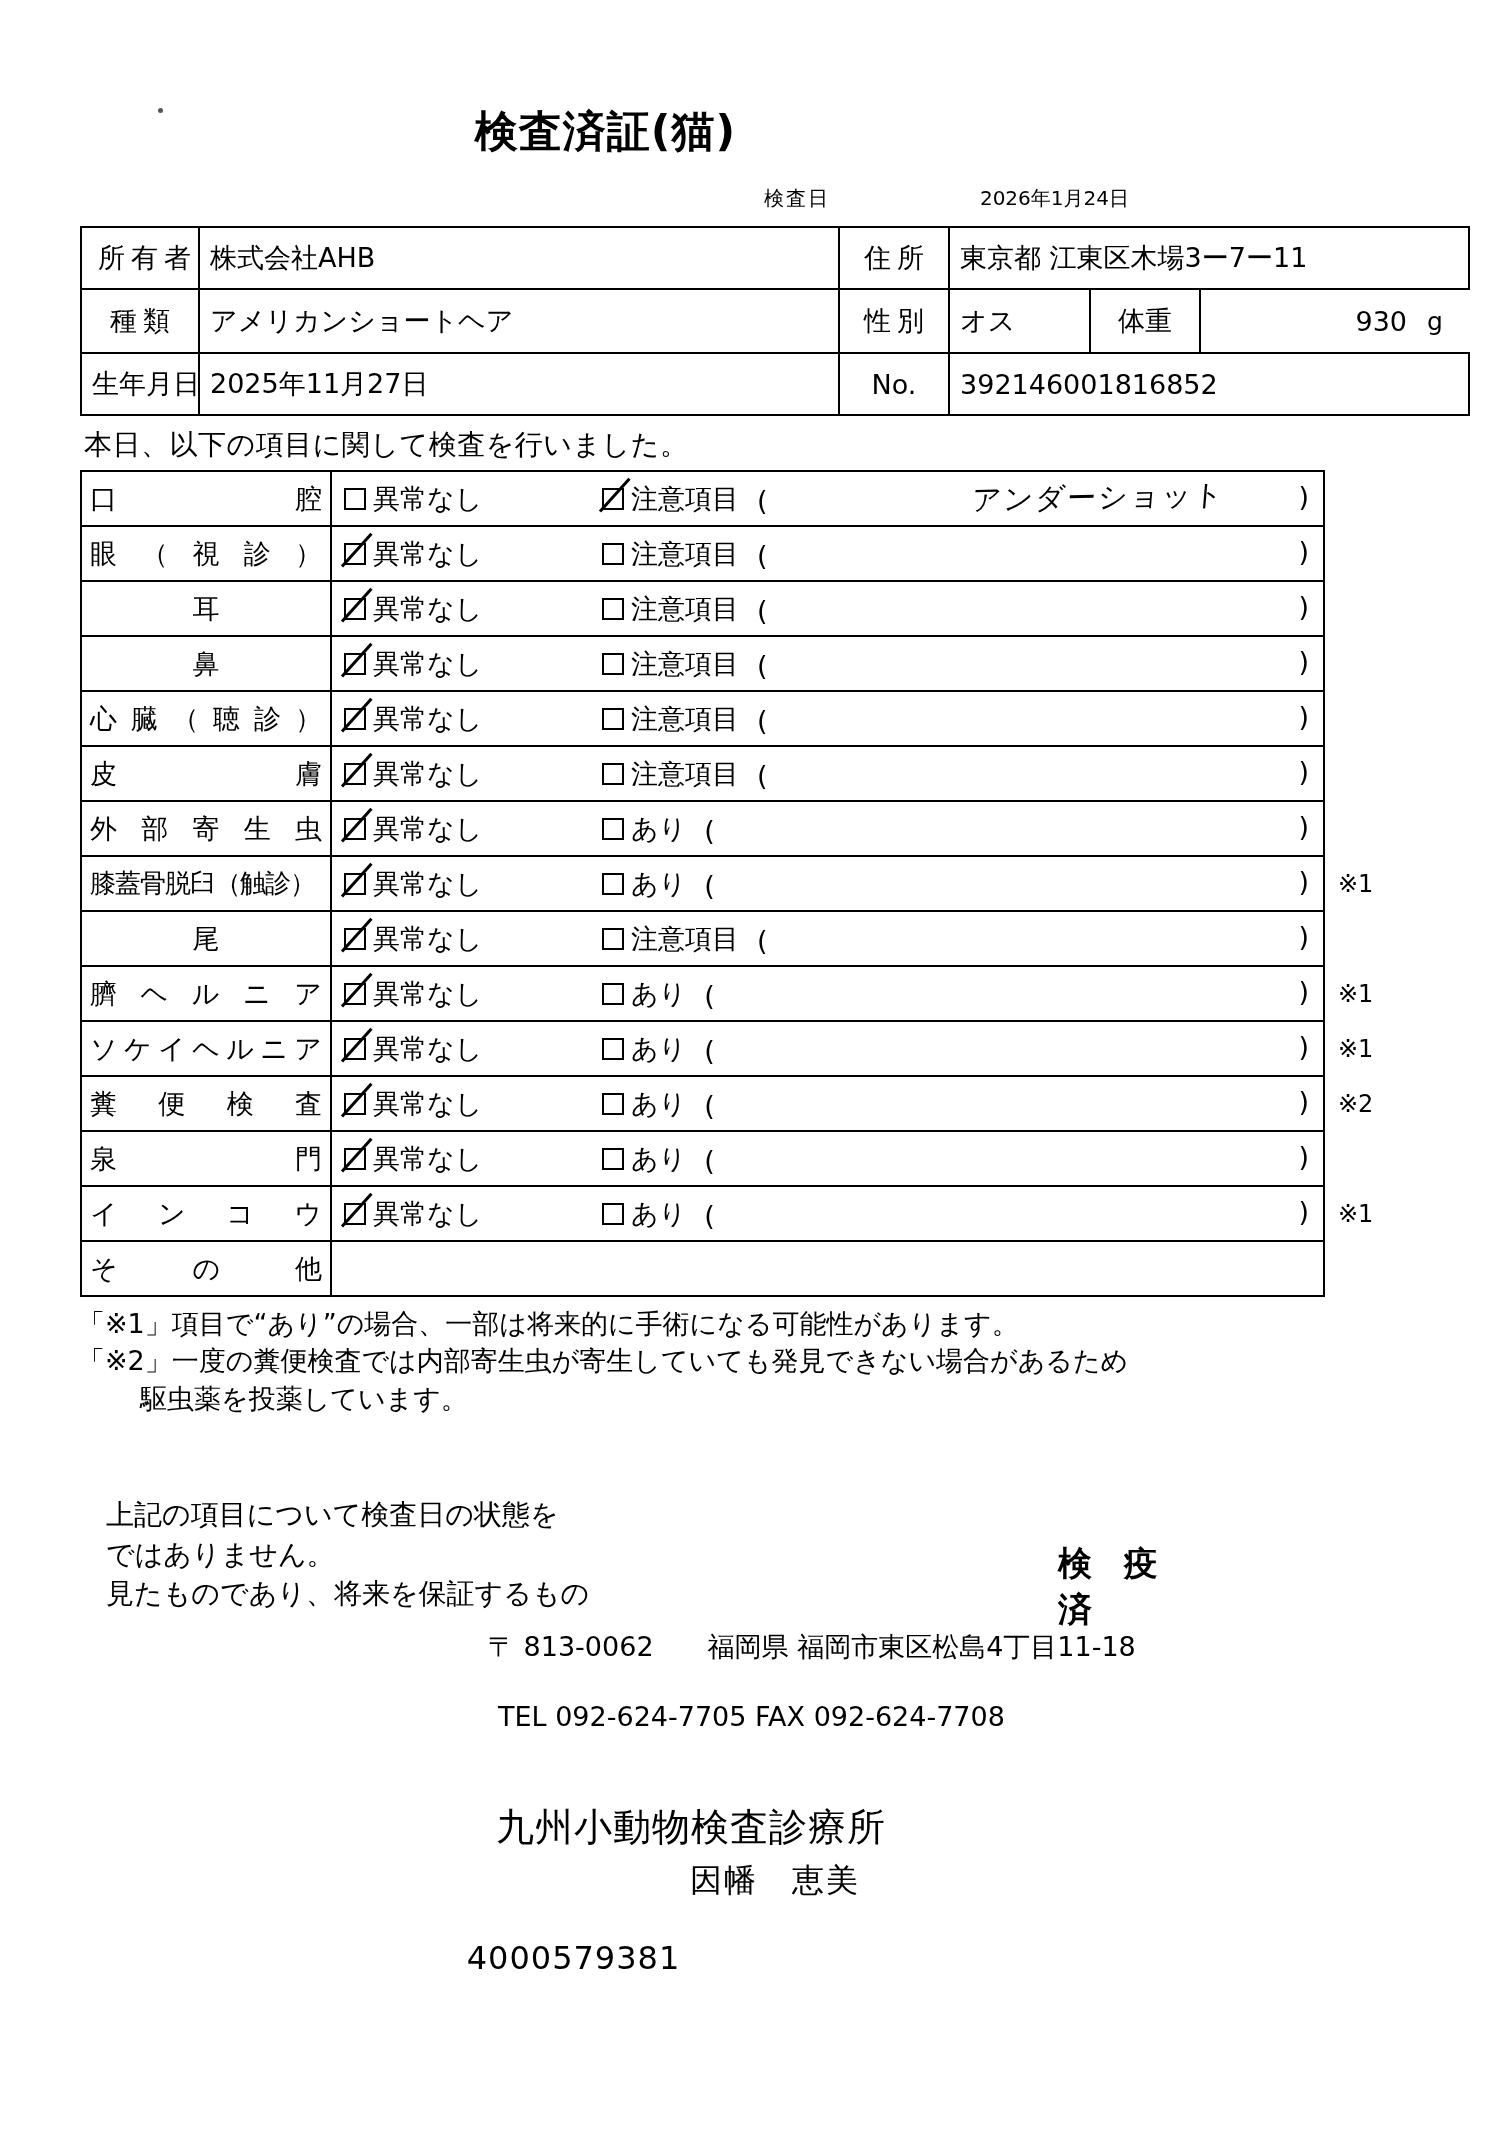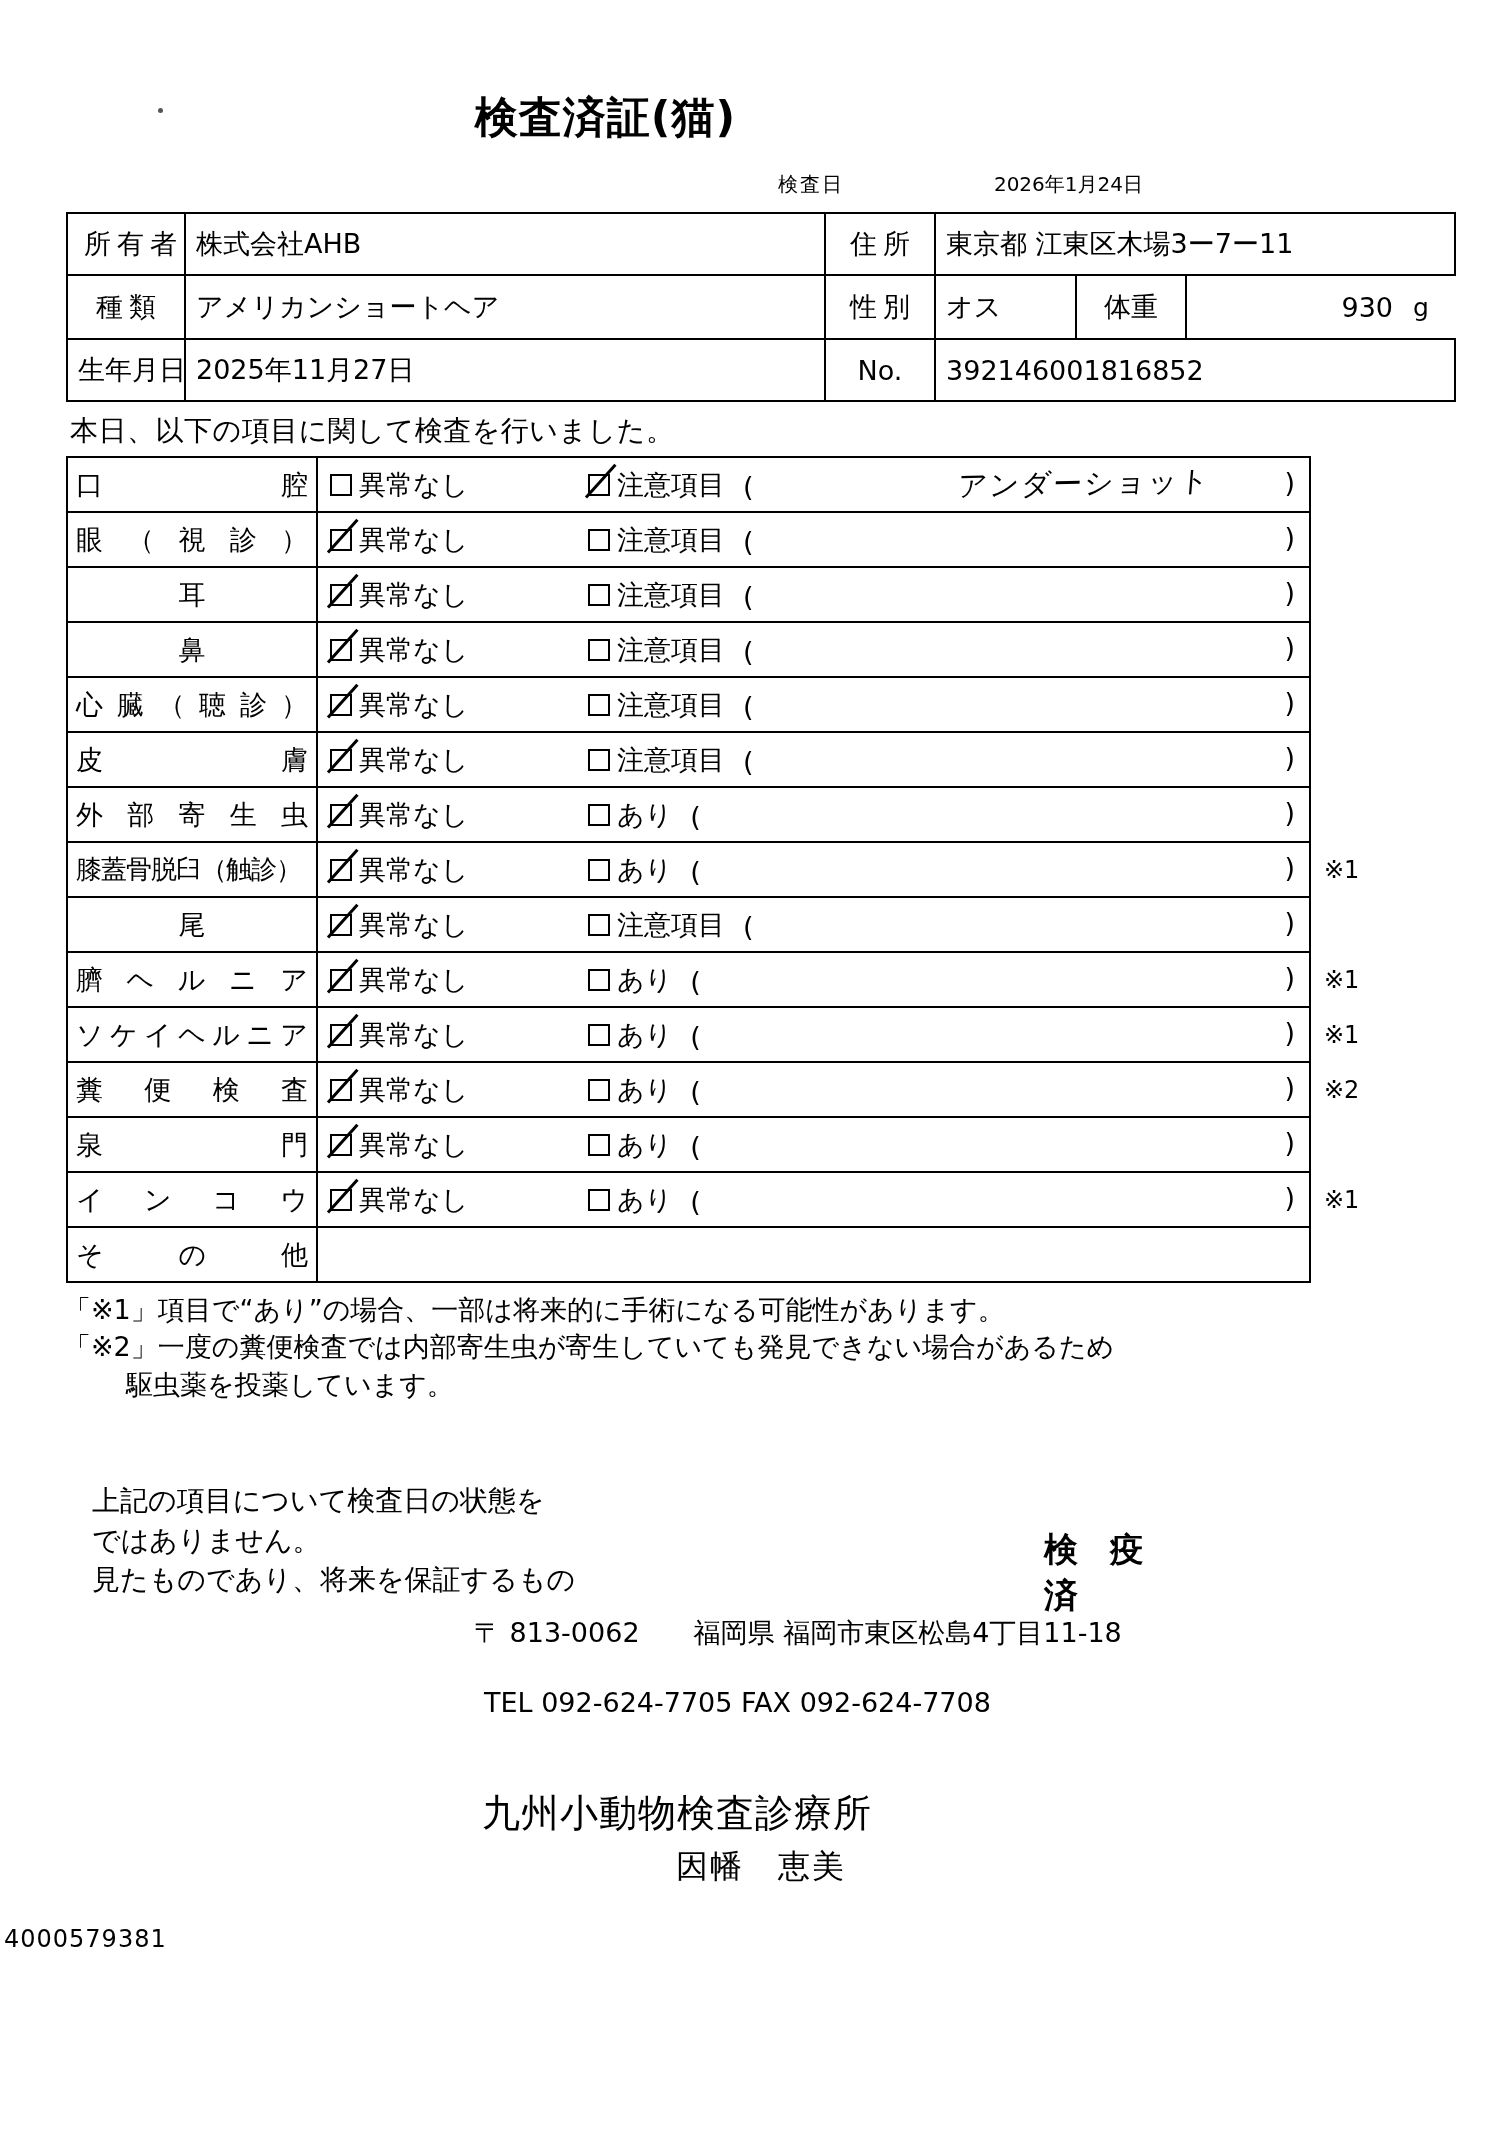--- a/index.html
+++ b/index.html
@@ -10,21 +10,21 @@
     background: #ffffff;
     font-family: "DejaVu Sans", "Liberation Sans", sans-serif;
     color: #000000;
     position: relative;
     overflow: hidden;
   }
   .page {
     position: relative;
     width: 1211px;
     height: 2150px;
-    padding: 4px;
+    padding: 18px;
   }
 
   
   .title {
     text-align: center;
     font-size: 43px;
     font-weight: bold;
     letter-spacing: 1px;
     padding-top: 92px;
     line-height: 1;
@@ -219,22 +219,22 @@
     white-space: nowrap;
   }
   .clinic-person {
     margin: 6px 0 0 672px;
     font-size: 32px;
     letter-spacing: 2px;
     white-space: nowrap;
   }
   .serial {
     margin: 36px 64px 0 0;
-    text-align: left;
-    font-size: 24px;
+    text-align: center;
+    font-size: 32px;
     letter-spacing: 1px;
   }
   .dot-artifact {
     position: absolute;
     left: 158px;
     top: 108px;
     width: 5px;
     height: 5px;
     background: #555;
     border-radius: 50%;

